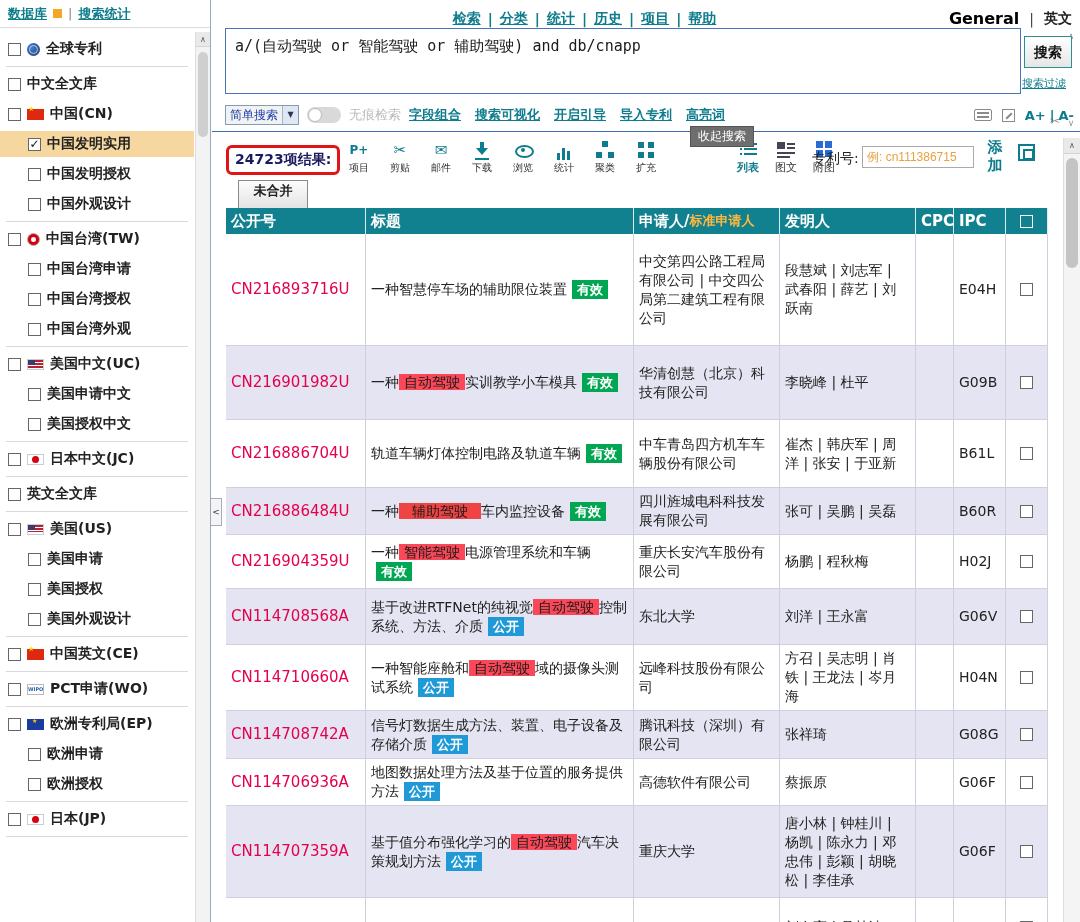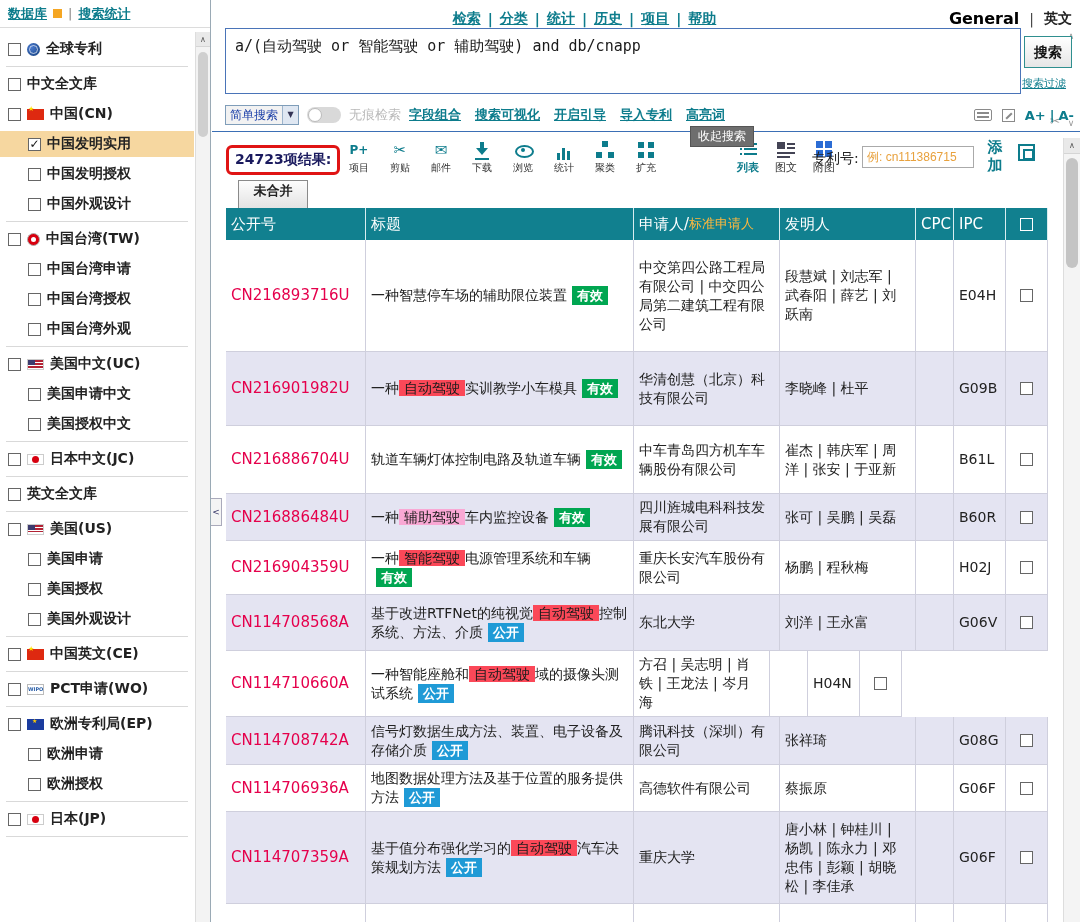--- a/index.html
+++ b/index.html
@@ -101,31 +101,31 @@
   .pn-label{position:absolute;left:600px;top:18px;font-size:14px;color:#222}
   .pn-input{position:absolute;left:650px;top:14px;width:112px;height:22px;border:1px solid #aaa;font-size:12px;padding:0 4px;color:#333}
   .pn-input::placeholder{color:#e8a13d;opacity:1}
   .add-btn{position:absolute;left:774px;top:6px;width:18px;color:#0d7c8c;font-weight:bold;font-size:15px;line-height:18px;word-break:break-all;text-align:center;cursor:pointer}
   .window-icon{position:absolute;left:806px;top:12px;width:17px;height:17px;border:2px solid #0d7c8c;cursor:pointer}
   .window-icon::after{content:"";position:absolute;left:3px;top:3px;width:7px;height:7px;border:2px solid #0d7c8c}
   .merge-tab{position:absolute;left:26px;top:48px;width:70px;height:30px;border:1px solid #8a8a8a;background:linear-gradient(#fdfdfd,#e2e2e2);font-weight:bold;font-size:13px;text-align:center;line-height:20px;color:#222;cursor:pointer}
 
   
   .table{position:absolute;top:76px;left:14px;width:822px;bottom:0;overflow:hidden}
-  .t-head{display:flex;background:#11808f;color:#fff;font-weight:normal;height:32px;font-size:15px}
+  .t-head{display:flex;background:#11808f;color:#fff;font-weight:bold;height:26px;font-size:15px}
   .hc{padding:0 5px;border-right:1px solid #d9edf0;display:flex;align-items:center;gap:0}
   .hc .sub{color:#ffb83d;font-size:13px}
   .c-pub{width:140px}.c-title{width:268px}.c-app{width:146px}.c-inv{width:136px}.c-cpc{width:38px}.c-ipc{width:52px}.c-chk{width:42px;justify-content:center}
   .t-row{display:flex;background:#fff}
   .t-row.alt{background:#e4e4f2}
   .tc{padding:4px 5px;border-right:1px solid #cfcfdd;border-bottom:1px solid #cfcfdd;display:flex;align-items:center;flex-wrap:wrap;align-content:center;font-size:14px;line-height:19px}
   .tc.c-chk{align-content:center;justify-content:center}
   .pubno{color:#e5004c;font-size:15px;cursor:pointer}
   .hl-red{background:#fb4858;color:#1c1c1c;padding:0 5px}
-  .hl-yellow{background:#f9a8d4;color:#1c1c1c;padding:0 5px}
+  .hl-yellow{background:#ef4444;color:#1c1c1c;padding:0 13px}
   .badge{display:inline-block;color:#fff;font-size:13px;padding:0 5px;margin-left:5px;line-height:19px;font-weight:bold}
   .badge.valid{background:#00a651}
   .badge.open{background:#1f9ad6}
   .t-body .t-row:nth-child(1){min-height:112px}
   .t-body .t-row:nth-child(2){min-height:74px}
   .t-body .t-row:nth-child(3){min-height:68px}
   .t-body .t-row:nth-child(4){min-height:46px}
   .t-body .t-row:nth-child(5){min-height:54px}
   .t-body .t-row:nth-child(6){min-height:56px}
   .t-body .t-row:nth-child(7){min-height:62px}
@@ -504,20 +504,21 @@
             <div class="tc c-ipc">G06V</div>
             <div class="tc c-chk">
               <span class="cb"></span>
             </div>
           </div>
           <div class="t-row">
             <div class="tc c-pub pubno">CN114710660A</div>
             <div class="tc c-title">
               <span><span>一种智能座舱和</span><span class="hl-red">自动驾驶</span><span>域的摄像头测试系统</span><span class="badge open">公开</span></span>
             </div>
+            <div class="tc c-app">远峰科技股份有限公司</div>
             <div class="tc c-inv">方召 | 吴志明 | 肖铁 | 王龙法 | 岑月海</div>
             <div class="tc c-cpc"></div>
             <div class="tc c-ipc">H04N</div>
             <div class="tc c-chk">
               <span class="cb"></span>
             </div>
           </div>
           <div class="t-row alt">
             <div class="tc c-pub pubno">CN114708742A</div>
             <div class="tc c-title">

